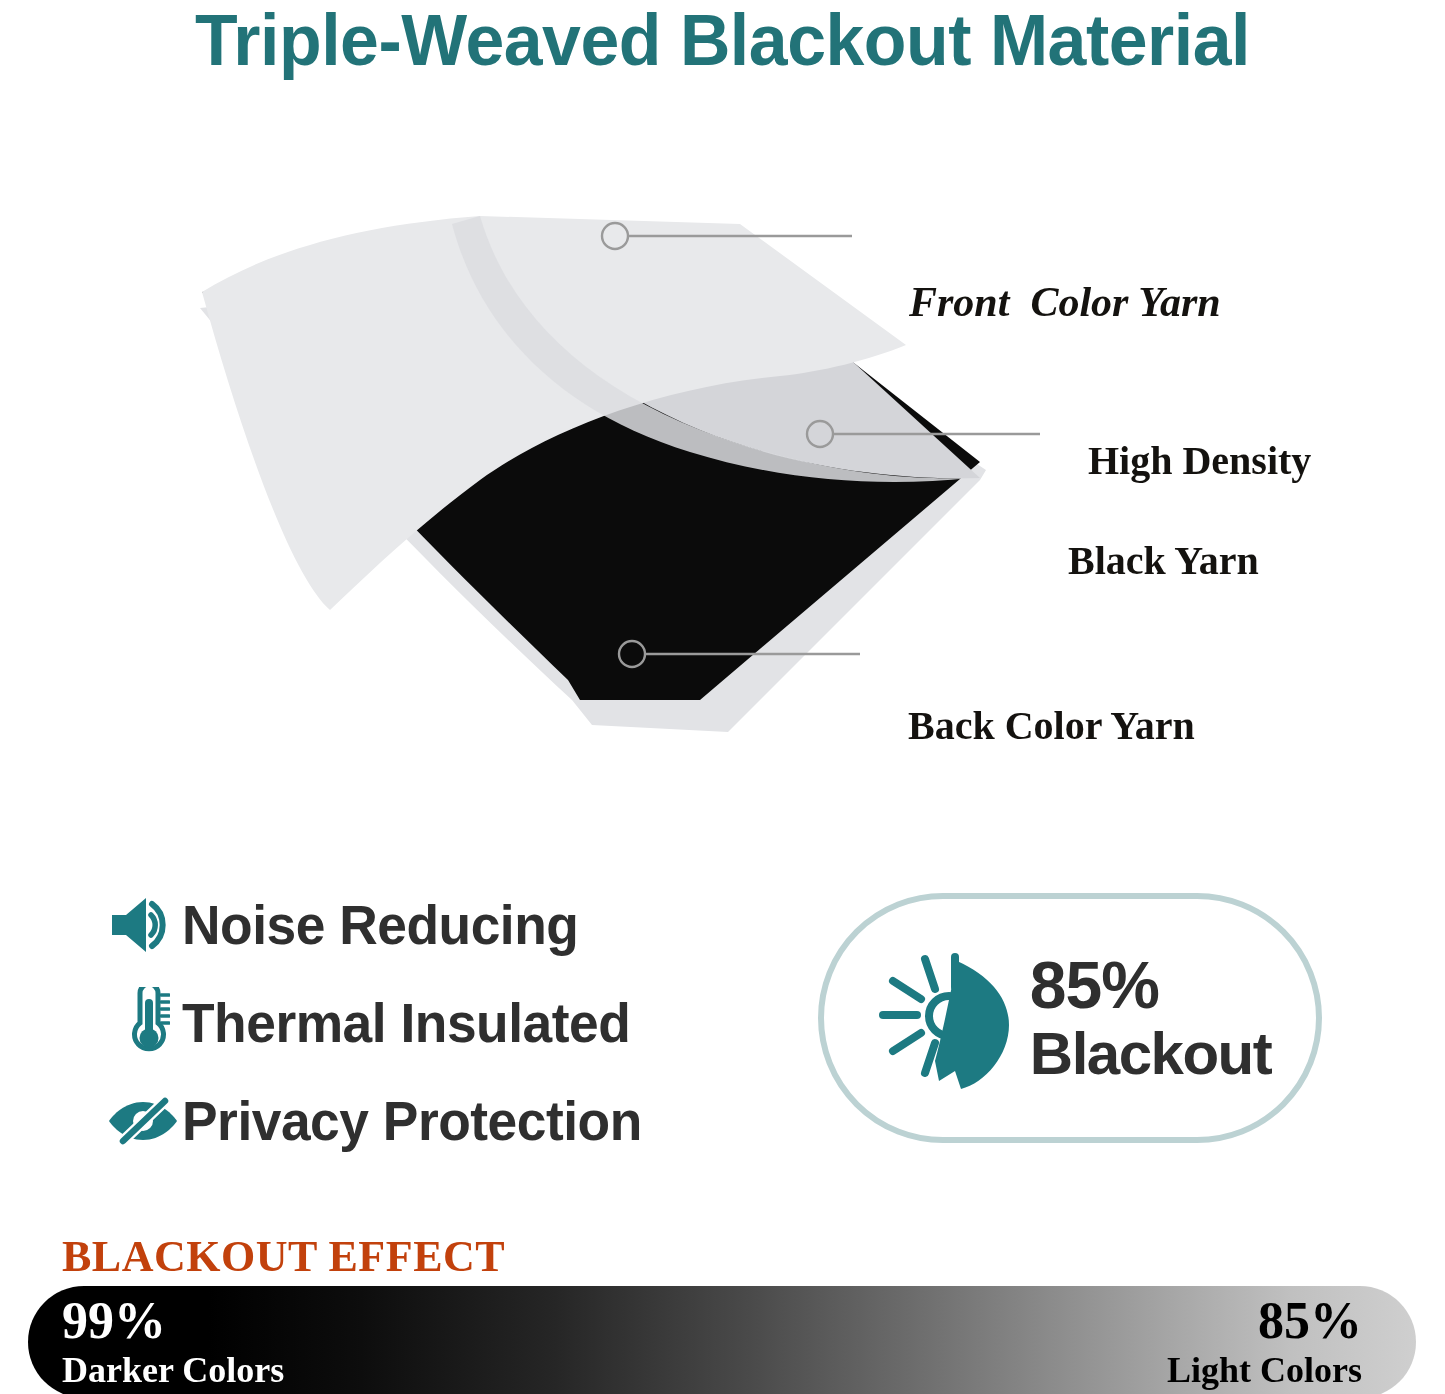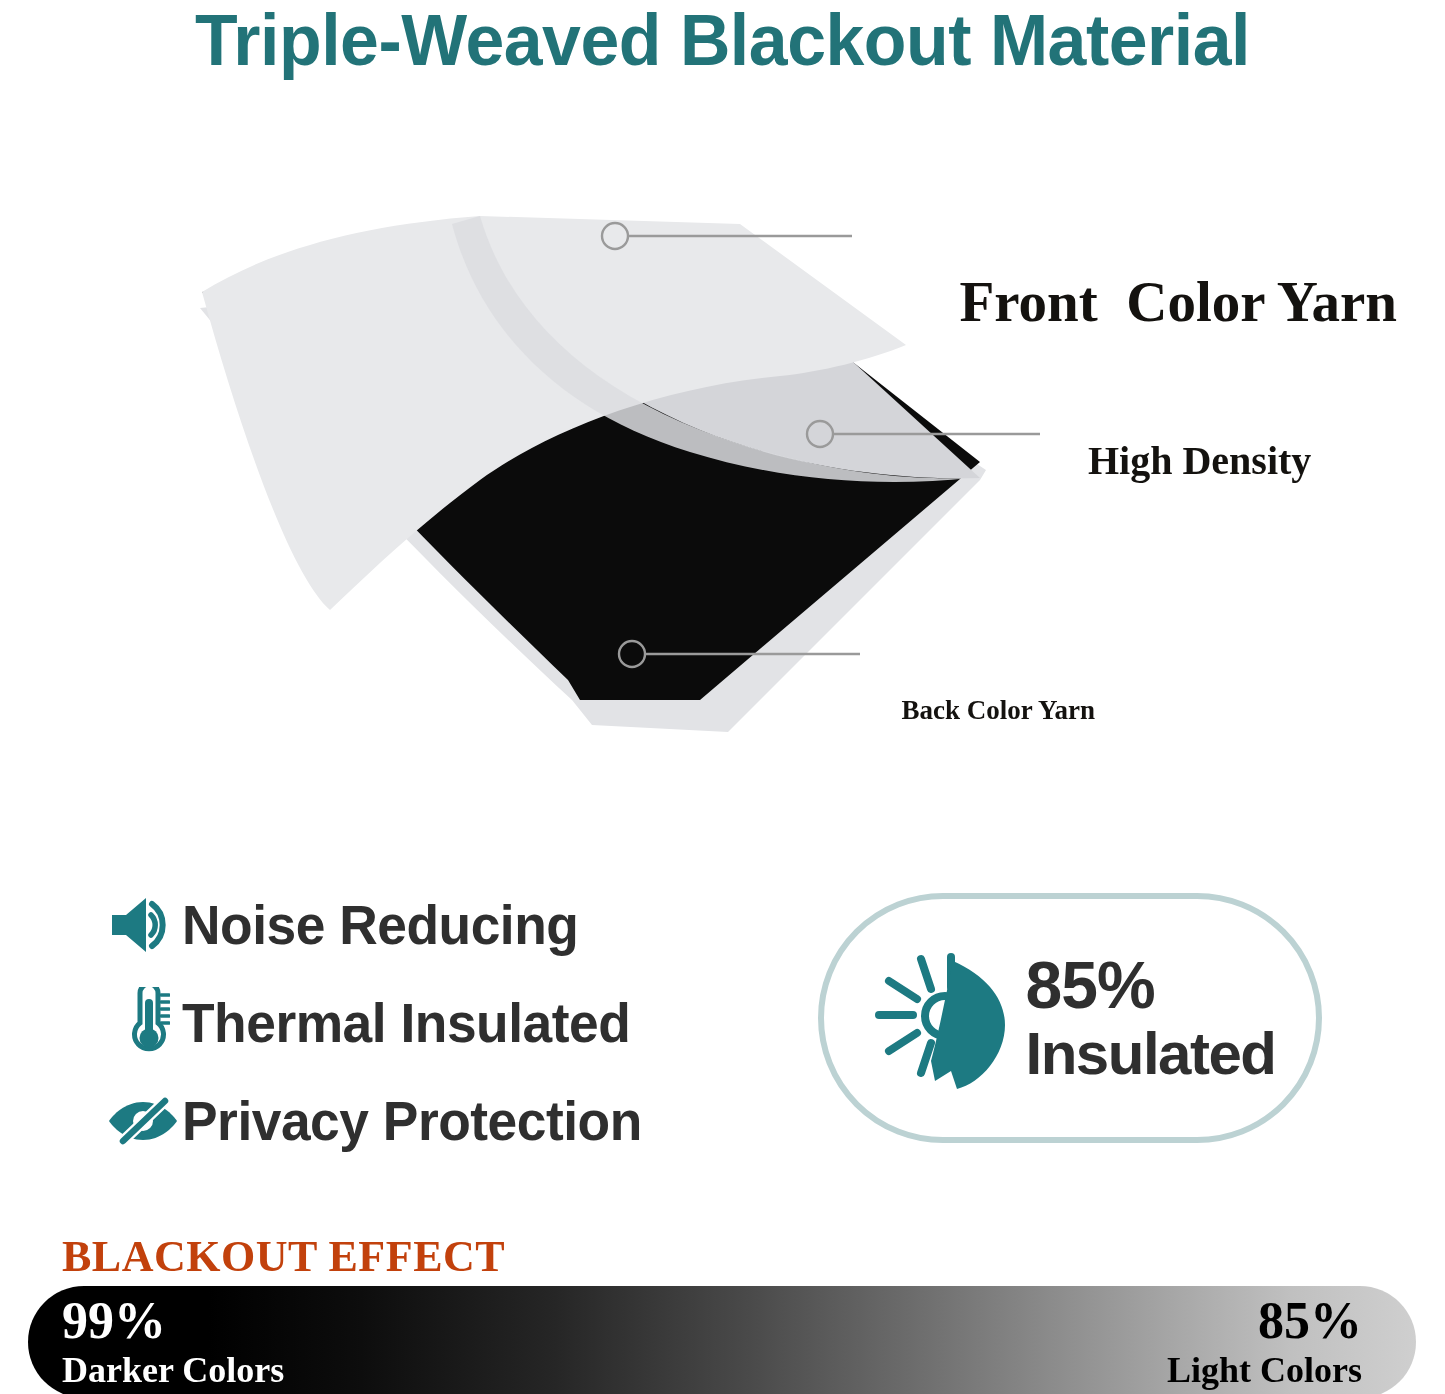--- a/index.html
+++ b/index.html
@@ -31,23 +31,23 @@
   #diagram svg{display:block;width:860px;height:590px;}
 
   
   .callout{
     position:absolute;
     font-family:"Liberation Serif", serif;
     font-weight:700;
     color:#14120f;
     white-space:pre;
   }
-  #callout-front{ left:931px; top:224px; font-size:57px; line-height:52px; }
+  #callout-front{ left:888px; top:224px; font-size:42px; line-height:52px;font-style:italic; }
   #callout-high { left:1068px; top:386px; font-size:40px; line-height:50px; }
-  #callout-back { left:888px; top:632px; font-size:27px; line-height:52px; }
+  #callout-back { left:888px; top:648px; font-size:40px; line-height:52px; }
   .callout .l2{display:block;}
 
   
   #features{
     position:absolute; left:104px; top:880px; width:640px;
   }
   .feature{
     display:flex; align-items:center; height:90px; margin-bottom:8px;
   }
   .feature .ficon{
@@ -178,20 +178,21 @@
     </g>
   </svg>
 </div>
 
 <div class="callout" id="callout-front">
   <span>Front  Color Yarn</span>
 </div>
 
 <div class="callout" id="callout-high">
   <span>High Density</span>
+  <span class="l2">Black Yarn</span>
 </div>
 
 <div class="callout" id="callout-back">
   <span>Back Color Yarn</span>
 </div>
 
 <div id="features">
 
   <div class="feature">
     <span class="ficon">
@@ -253,21 +254,21 @@
         <line x1="52" y1="90" x2="24" y2="108"></line>
         <line x1="66" y1="100" x2="56" y2="130"></line>
         <line x1="86" y1="44" x2="86" y2="14"></line>
       </g>
       <circle cx="80" cy="73" r="20" fill="none" stroke="#1d7a82" stroke-width="8"></circle>
       <path d="M88,18 C124,34 140,58 140,82 C140,112 116,140 92,146 L 86,128 L 70,138 L 66,118 C 72,96 80,58 88,18 Z" fill="#1d7a82"></path>
     </svg>
   </span>
   <span class="btext">
     <span class="bpct">85%</span>
-    <span class="bword">Insulated</span>
+    <span class="bword">Blackout</span>
   </span>
 </div>
 
 <div id="effect-title">BLACKOUT EFFECT</div>
 
 <div id="bar">
   <div class="seg left">
     <span class="pct">99%</span>
     <span class="sub">Darker Colors</span>
   </div>

